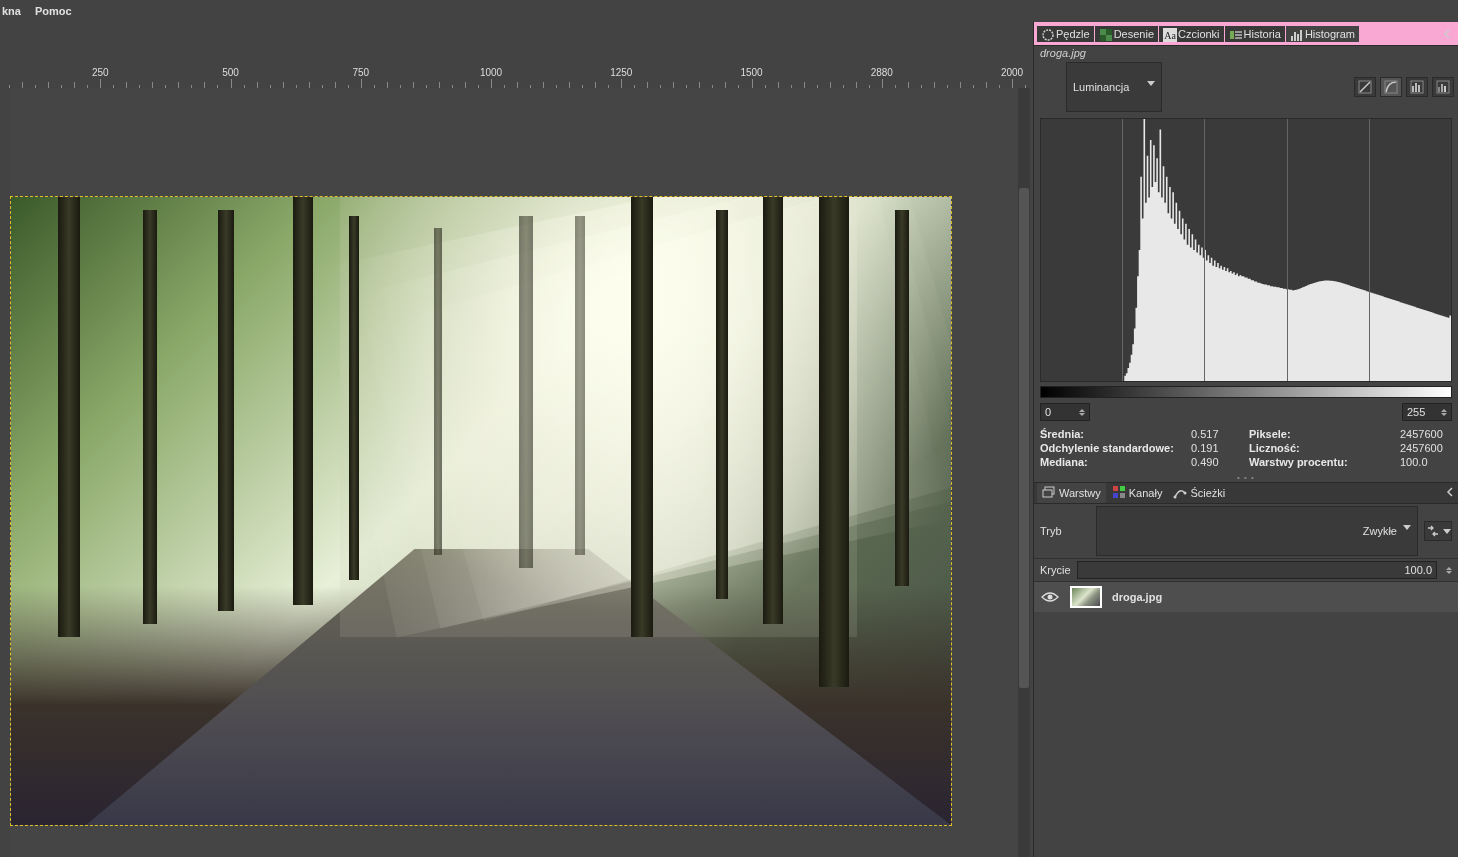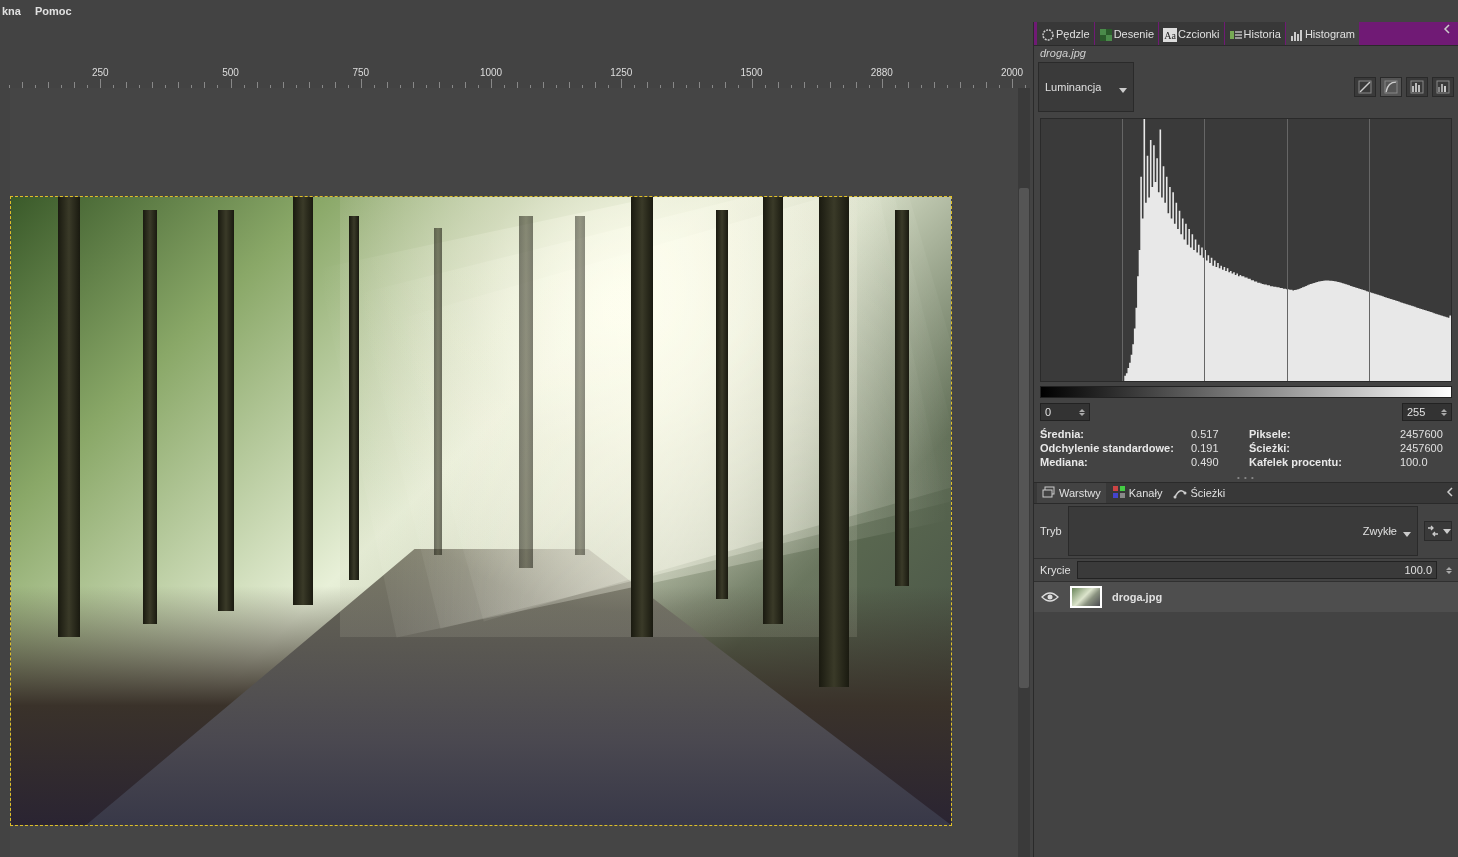--- a/index.html
+++ b/index.html
@@ -74,45 +74,45 @@
 .vscroll .thumb { position:absolute; left:1px; right:1px; top: 100px; height: 500px; background:#555; border-radius:2px; }
 
 
 .rightpanel {
   position: absolute; top: 22px; left: 1033px; right: 0; bottom: 0;
   background: #434343;
   border-left: 1px solid #2a2a2a;
   display: flex; flex-direction: column;
 }
 .dock-tabs {
-  height: 24px; background: #701a75;
-  display: flex; 
+  height: 24px; background: #f9a8d4;
+  display: flex; align-items: center;
   padding: 0 3px; gap: 1px;
   border-bottom: 1px solid #2a2a2a;
 }
 .dock-tabs .tab {
   display: flex; align-items: center; gap: 3px;
   padding: 2px 4px;
   background: #383838;
   cursor: pointer;
 }
 .dock-tabs .tab.active { background: #434343; }
 .dock-tabs .tab .ico { width: 12px; height: 12px; display:inline-block; }
 .dock-tabs .menu-btn { margin-left:auto; width:16px; height:14px; display:flex; align-items:center; justify-content:center; cursor:pointer; }
 
 .filename-bar {
   padding: 1px 6px; font-style: italic; color: #d0d0d0;
 }
 .hist-toolbar {
   display: flex; align-items: center; padding: 2px 4px; gap: 4px;
 }
 .combo {
-  display: flex; align-items: flex-end; justify-content: space-between;
+  display: flex; align-items: flex-start; justify-content: space-between;
   background: #3a3a3a; border: 1px solid #2a2a2a;
-  padding: 18px 6px; min-width: 96px; cursor: pointer;
+  padding: 18px 6px; min-width: 96px; cursor: pointer; margin-left: 28px;
 }
 .chev-down { width:0; height:0; border-left:4px solid transparent; border-right:4px solid transparent; border-top:5px solid #ccc; }
 .hist-toolbar .spacer { flex:1; }
 .iconbtn {
   width: 22px; height: 20px;
   display:flex; align-items:center; justify-content:center;
   cursor:pointer; background: #3a3a3a; border:1px solid #2a2a2a;
 }
 .iconbtn.active { background:#555; }
 
@@ -479,25 +479,25 @@
     </div>
   </div>
 
   <div class="stats">
     <span class="k">Średnia:</span>
     <span class="v">0.517</span>
     <span class="k">Piksele:</span>
     <span class="v">2457600</span>
     <span class="k">Odchylenie standardowe:</span>
     <span class="v">0.191</span>
-    <span class="k">Ścieżki:</span>
+    <span class="k">Liczność:</span>
     <span class="v">2457600</span>
     <span class="k">Mediana:</span>
     <span class="v">0.490</span>
-    <span class="k">Kafelek procentu:</span>
+    <span class="k">Warstwy procentu:</span>
     <span class="v">100.0</span>
   </div>
 
   <div class="divider-grip">• • •</div>
 
   <div class="lower-tabs">
     <div class="tab active">
       <span class="ico"><svg class="svg-ico" viewBox="0 0 14 14">
             <rect x="3" y="2" width="9" height="7" fill="none" stroke="#ccc"></rect>
             <rect x="1" y="5" width="9" height="7" fill="#434343" stroke="#ccc"></rect>

